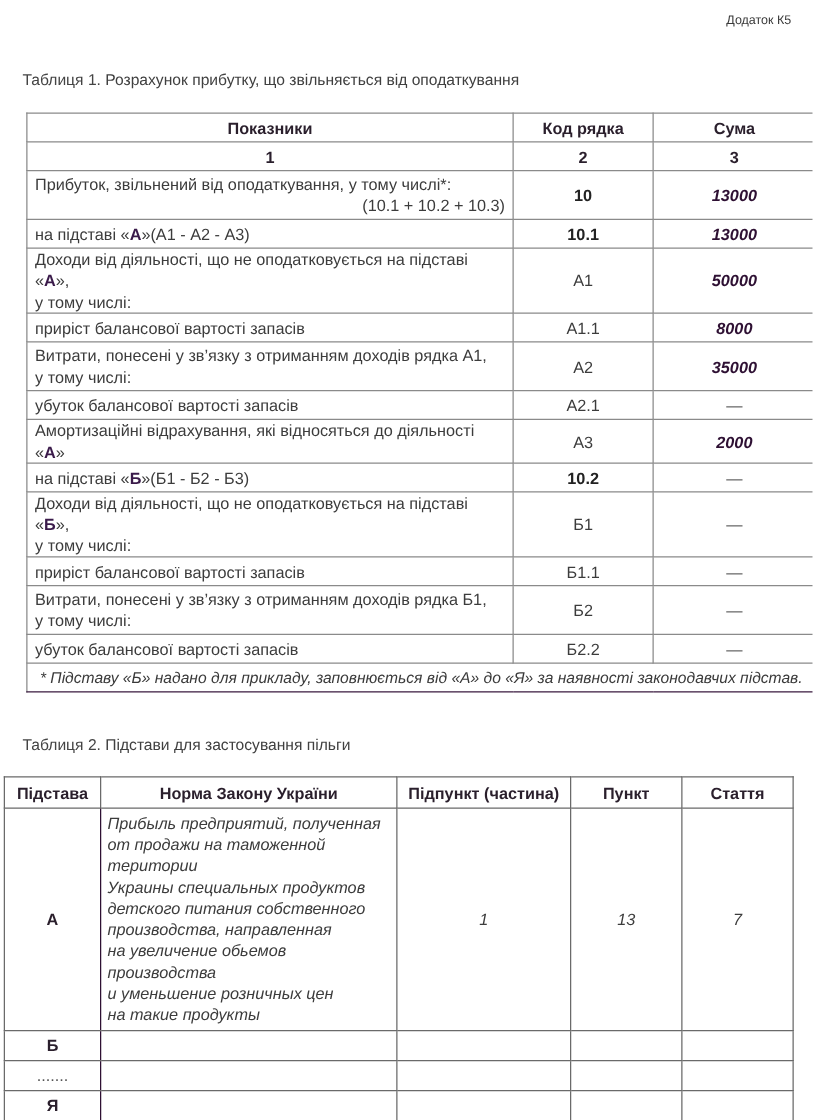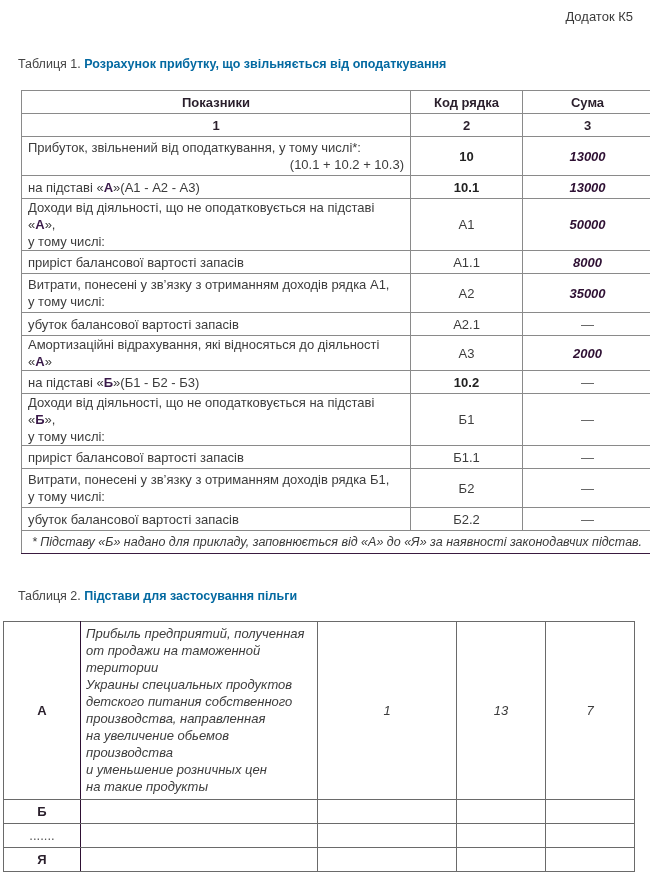--- a/index.html
+++ b/index.html
@@ -3,26 +3,26 @@
 <meta charset="utf-8">
 <style>
   html, body { margin: 0; padding: 0; background: #ffffff; }
   body {
     width: 650px; height: 896px; position: relative; overflow: hidden;
     font-family: "Liberation Sans", sans-serif; color: #333333;
     font-size: 13px;
   }
   .appendix {
     position: absolute; right: 17px; top: 8px; text-align: right;
-    font-size: 13px; line-height: 17px; color: #3a3a3a;
+    font-size: 10px; line-height: 17px; color: #3a3a3a;
   }
   .caption {
     position: absolute; left: 18px; font-size: 12.5px; color: #444444;
   }
-  .caption b { color: #0369a1; font-weight: bold; }
+  .caption b { color: #404040; font-weight: normal; }
   .cap1 { top: 57px; }
   .cap2 { top: 589px; }
 
   table {
     position: absolute; border-collapse: collapse; table-layout: fixed;
     font-size: 13px;
   }
   td, th { padding: 0; }
 
   
@@ -204,20 +204,27 @@
 
 <table id="t2">
   <colgroup>
       <col class="k1">
       <col class="k2">
       <col class="k3">
       <col class="k4">
       <col class="k5">
     </colgroup>
   <tbody>
+      <tr>
+    <td class="h">Підстава</td>
+    <td class="h">Норма Закону України</td>
+    <td class="h">Підпункт (частина)</td>
+    <td class="h">Пункт</td>
+    <td class="h">Стаття</td>
+  </tr>
   <tr>
     <td class="basis pcol">А</td>
     <td class="norm">Прибыль предприятий, полученная
 от продажи на таможенной територии
 Украины специальных продуктов
 детского питания собственного
 производства, направленная
 на увеличение обьемов производства
 и уменьшение розничных цен
 на такие продукты</td>

